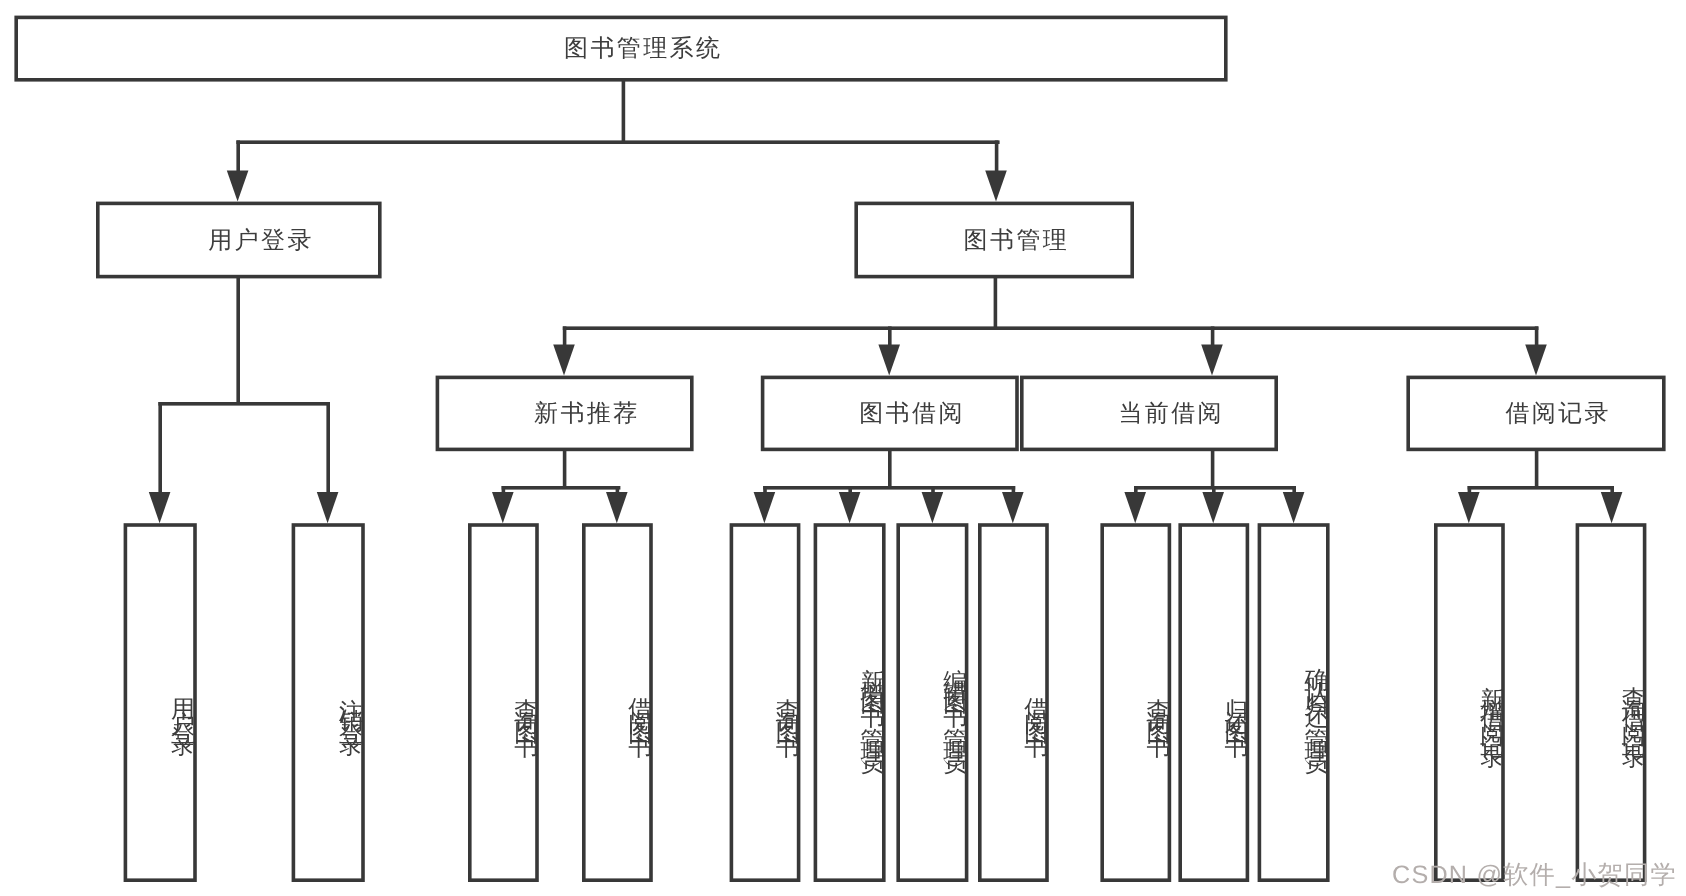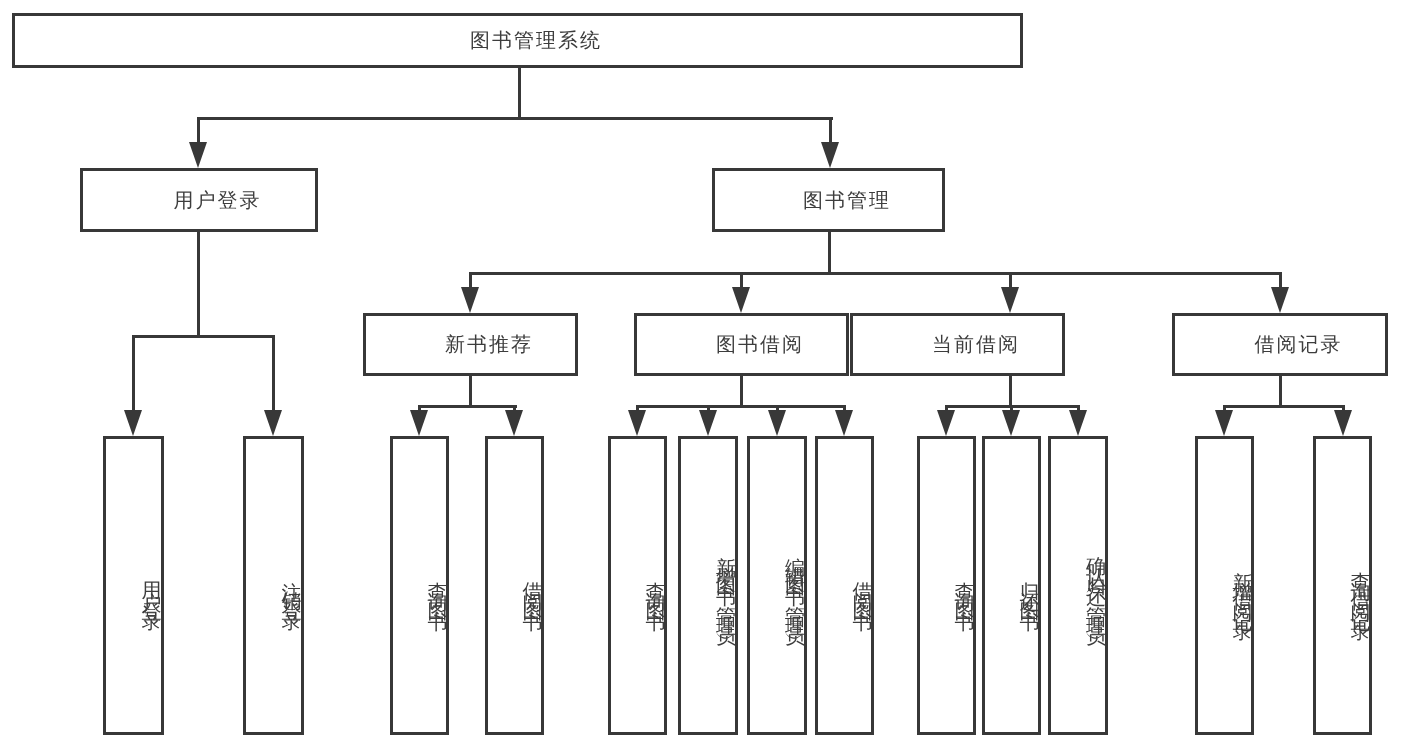--- a/index.html
+++ b/index.html
@@ -162,14 +162,15 @@
   <div class="vline" style="left:1077px;top:405px;height:10px;"></div>
   <div class="tri" style="left:1069px;top:410px;"></div>
 
   <div class="vline" style="left:1279px;top:375px;height:32px;"></div>
   <div class="hline" style="left:1223px;top:405px;width:121px;"></div>
   <div class="vline" style="left:1223px;top:405px;height:10px;"></div>
   <div class="tri" style="left:1215px;top:410px;"></div>
   <div class="vline" style="left:1342px;top:405px;height:10px;"></div>
   <div class="tri" style="left:1334px;top:410px;"></div>
 
+  <div class="watermark">CSDN @软件_小贺同学</div>
 
 </div>
 
 </body></html>

